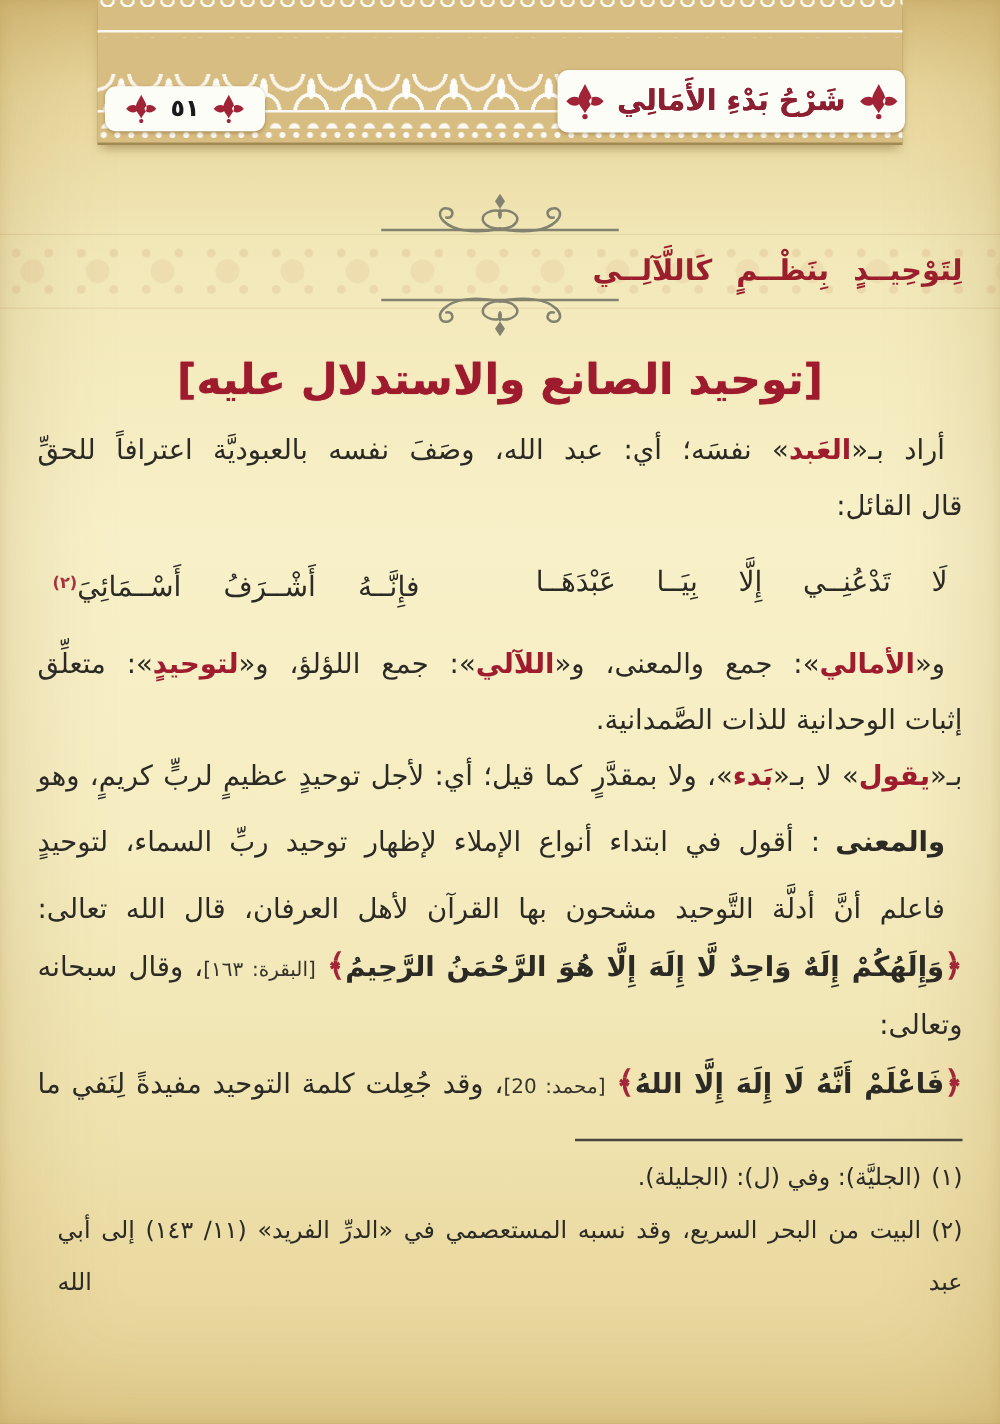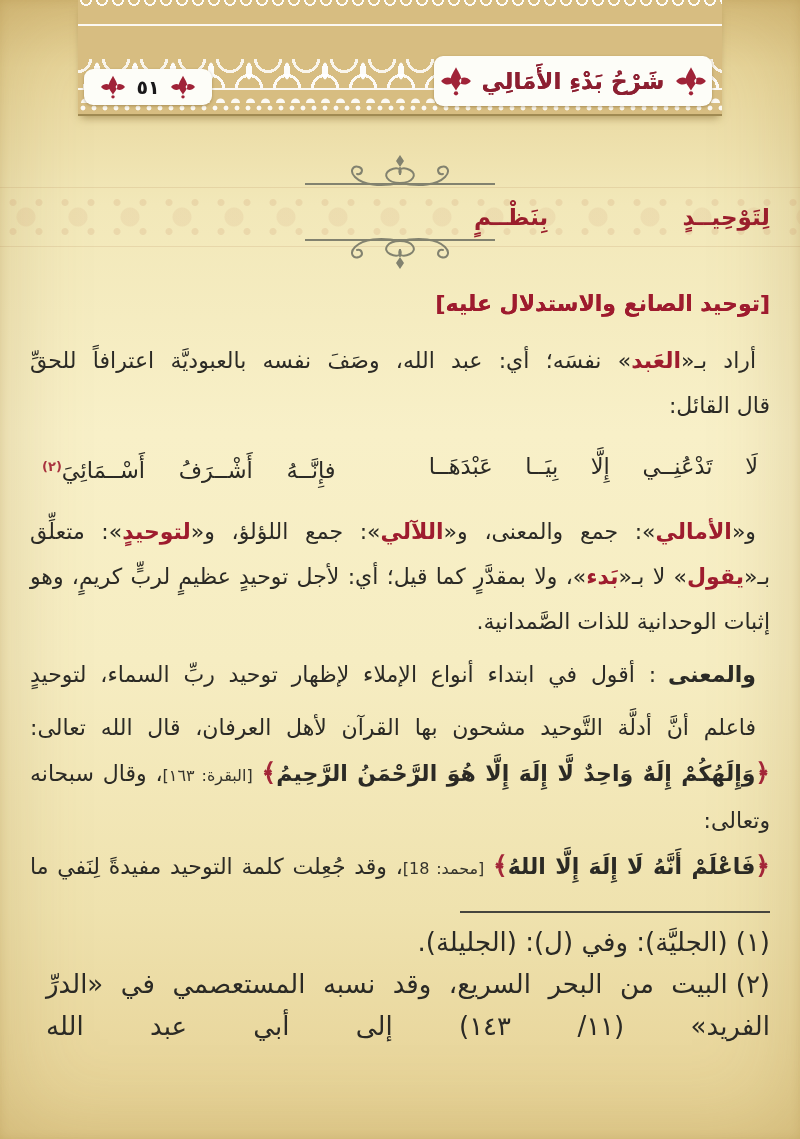--- a/index.html
+++ b/index.html
@@ -54,21 +54,21 @@
     box-shadow:0 2px 0 #a08a52, 0 7px 8px -3px rgba(125,98,40,.55);
   }
   
   .cartouche{
     position:absolute;background:#fdfdf8;border-radius:9px;
     display:flex;align-items:center;justify-content:center;gap:10px;
     box-shadow:0 1px 3px rgba(110,85,35,.45);
   }
   .pagenum-cartouche{left:84px;top:69px;width:128px;height:36px;}
   .pagenum{font-size:19px;font-weight:700;color:#19181a;letter-spacing:2px;}
-  .title-cartouche{right:88px;top:56px;width:278px;height:50px;}
+  .title-cartouche{right:76px;top:56px;width:278px;height:50px;}
   .book-title{font-size:23px;font-weight:700;color:#8c1f31;white-space:nowrap;
     text-shadow:0 0 .5px #8c1f31;}
   .fleur{flex:0 0 auto;}
   
   .flourish{position:absolute;left:50%;transform:translateX(-50%);}
   .flourish.top{top:141px;}
   .flourish.bottom{top:237px;transform:translateX(-50%) scaleY(-1);}
   .verse-band{
     position:absolute;left:0;right:0;top:187px;height:58px;
     background-image:
@@ -81,21 +81,21 @@
   .verse-line{
     position:absolute;left:0;right:0;top:193px;height:48px;line-height:48px;
     display:flex;justify-content:space-between;align-items:baseline;
     padding:0 30px;direction:rtl;
     color:#9a1e2c;font-weight:700;font-size:23px;
   }
   .verse-line .hem2{width:40%;display:flex;justify-content:space-between;}
   
   .content{position:absolute;top:286px;left:0;right:0;padding:0 30px;box-sizing:border-box;}
   .section-heading{
-    color:#9e1b2e;font-weight:700;font-size:22px;line-height:36px;height:36px;
+    text-align:center;color:#9e1b2e;font-weight:700;font-size:34px;line-height:36px;height:36px;
     text-shadow:0 0 .6px #9e1b2e;
   }
   .para{margin-top:16px;}
   .para.tight{margin-top:8px;}
   .line{
     font-size:22px;line-height:45px;color:#2b2a25;
     text-align:justify;text-align-last:justify;text-justify:inter-word;
     white-space:normal;
   }
   .line.end{text-align-last:right;}
@@ -112,21 +112,21 @@
     padding:0 12px;font-size:22.5px;line-height:45px;color:#2b2a25;font-weight:500;
   }
   .poem .hem{display:flex;justify-content:space-between;align-items:baseline;}
   .poem .hem.h1{width:46%;}
   .poem .hem.h2{width:41%;}
   
   .fn-sep{width:310px;border-top:2px solid #46453e;margin:20px 0 8px auto;
     margin-right:0;margin-left:auto;direction:ltr;}
   .footnotes{margin-top:2px;}
   .fn-line{
-    font-size:26px;line-height:42px;color:#2b2a25;
+    font-size:19px;line-height:42px;color:#2b2a25;
     text-align:justify;text-align-last:justify;text-justify:inter-word;margin-left:16px;
   }
   .fn-line.end{text-align-last:right;}
   .fn-line .marker{margin-left:8px;}
 </style>
 </head>
 <body>
 
 <div class="page">
 
@@ -166,20 +166,21 @@
       <path d="M105 42 C85 46 68 44 60 36 C54 30 58 24 64 26 C69 28 67 34 62 33"></path>
       <path d="M105 42 C125 46 142 44 150 36 C156 30 152 24 146 26 C141 28 143 34 148 33"></path>
     </g>
   </svg>
 
   <div class="verse-band"></div>
   <div class="verse-line">
     <span class="hem2">
       <span>لِتَوْحِيــدٍ</span>
       <span>بِنَظْــمٍ</span>
+      <span>كَاللَّآلِــي</span>
     </span>
   </div>
 
   <svg class="flourish bottom" width="210" height="46" viewBox="0 0 210 46">
     <path d="M105 14 l4 6 l-4 6 l-4 -6 Z" fill="#82826f"></path>
     <line x1="105" y1="26" x2="105" y2="32" stroke="#82826f" stroke-width="1.6"></line>
     <line x1="10" y1="43" x2="200" y2="43" stroke="#82826f" stroke-width="2"></line>
     <g fill="none" stroke="#82826f" stroke-width="2" stroke-linecap="round">
       <path d="M105 42 C92 42 87 33 95 29 C101 26 108 27 105 33"></path>
       <path d="M105 42 C118 42 123 33 115 29 C109 26 102 27 105 33"></path>
@@ -207,32 +208,32 @@
       </span>
       <span class="hem h2">
         <span>فإِنَّــهُ</span>
         <span>أَشْــرَفُ</span>
         <span><span>أَسْــمَائِيَ</span><span class="c-sup">(٢)</span></span>
       </span>
     </div>
 
     <div class="para">
       <div class="line indent"><span>و«</span><span class="c-red">الأمالي</span><span>»: جمع والمعنى، و«</span><span class="c-red">اللآلي</span><span>»: جمع اللؤلؤ، و«</span><span class="c-red">لتوحيدٍ</span><span>»: متعلِّق</span></div>
+      <div class="line end"><span>إثبات الوحدانية للذات الصَّمدانية.</span></div>
       <div class="line"><span>بـ«</span><span class="c-red">يقول</span><span>» لا بـ«</span><span class="c-red">بَدء</span><span>»، ولا بمقدَّرٍ كما قيل؛ أي: لأجل توحيدٍ عظيمٍ لربٍّ كريمٍ، وهو</span></div>
-      <div class="line end"><span>إثبات الوحدانية للذات الصَّمدانية.</span></div>
     </div>
 
     <div class="para tight">
       <div class="line indent"><span class="c-bold">والمعنى</span><span>: أقول في ابتداء أنواع الإملاء لإظهار توحيد ربِّ السماء، لتوحيدٍ</span></div>
     </div>
 
     <div class="para tight">
       <div class="line indent"><span>فاعلم أنَّ أدلَّة التَّوحيد مشحون بها القرآن لأهل العرفان، قال الله تعالى:</span></div>
       <div class="line"><span class="c-qb">﴿</span><span class="c-quran">وَإِلَهُكُمْ إِلَهٌ وَاحِدٌ لَّا إِلَهَ إِلَّا هُوَ الرَّحْمَنُ الرَّحِيمُ</span><span class="c-qb">﴾</span><span> </span><span class="c-ref">[البقرة: ١٦٣]</span><span>، وقال سبحانه وتعالى:</span></div>
-      <div class="line"><span class="c-qb">﴿</span><span class="c-quran">فَاعْلَمْ أَنَّهُ لَا إِلَهَ إِلَّا اللهُ</span><span class="c-qb">﴾</span><span> </span><span class="c-ref">[محمد: 18]</span><span>، وقد جُعِلت كلمة التوحيد مفيدةً لِنَفي ما</span></div>
+      <div class="line"><span class="c-qb">﴿</span><span class="c-quran">فَاعْلَمْ أَنَّهُ لَا إِلَهَ إِلَّا اللهُ</span><span class="c-qb">﴾</span><span> </span><span class="c-ref">[محمد: 20]</span><span>، وقد جُعِلت كلمة التوحيد مفيدةً لِنَفي ما</span></div>
     </div>
 
     <div class="fn-sep"></div>
     <div class="footnotes">
       <div class="fn-line end">
         <span class="marker">(١)</span><span>(الجليَّة): وفي (ل): (الجليلة).</span>
       </div>
       <div class="fn-line">
         <span class="marker">(٢)</span><span>البيت من البحر السريع، وقد نسبه المستعصمي في «الدرِّ الفريد» (١١/ ١٤٣) إلى أبي عبد الله</span>
       </div>

